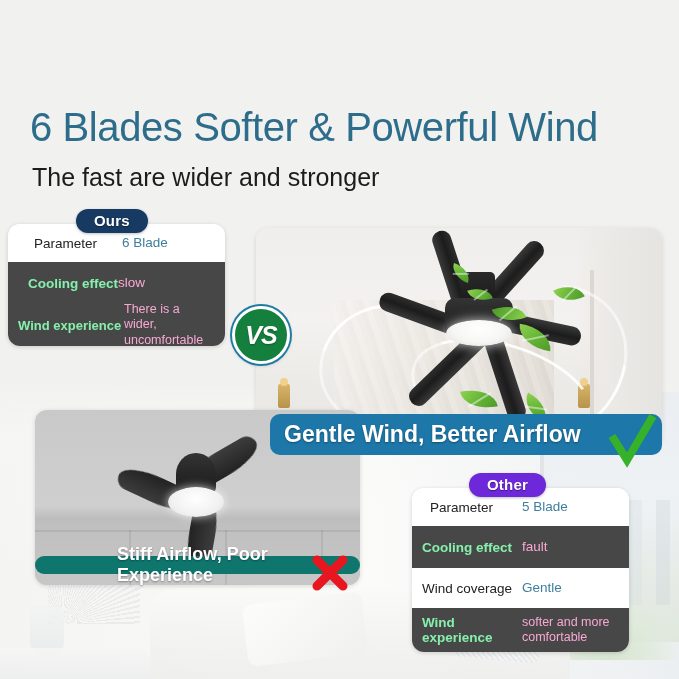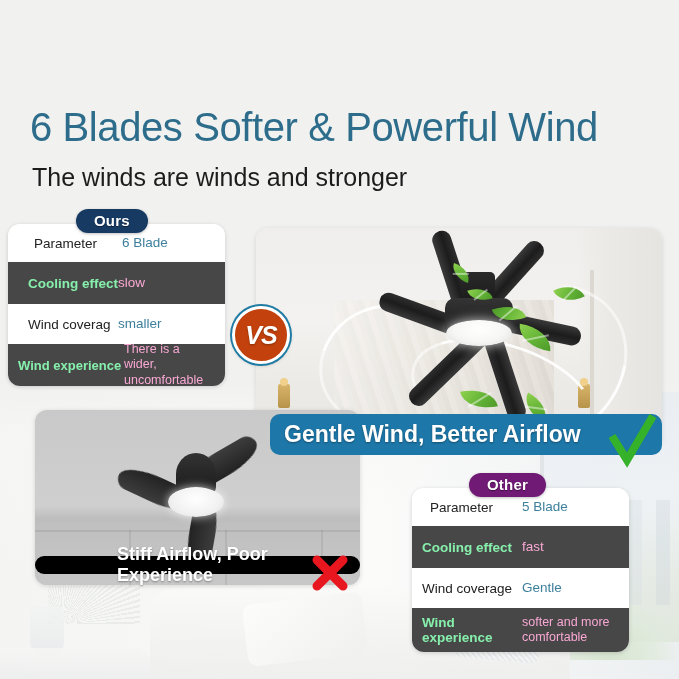--- a/index.html
+++ b/index.html
@@ -144,21 +144,21 @@
     border-radius: 14px;
     color: #ffffff;
     font-size: 15px;
     font-weight: bold;
     letter-spacing: .2px;
     text-shadow: 0 1px 1px rgba(0,0,0,.45);
     box-shadow: 0 1px 3px rgba(0,0,0,.25);
     z-index: 6;
   }
   #ours-pill  { left: 76px;  top: 209px; background: #173a63; }
-  #other-pill { left: 469px; top: 473px; background: #701a75; }
+  #other-pill { left: 469px; top: 473px; background: #6d28d9; }
 
   
   .photo {
     position: absolute;
     border-radius: 12px;
     overflow: hidden;
   }
   #photo-main {
     left: 256px; top: 228px; width: 406px; height: 220px;
     background: linear-gradient(to bottom, #efeeec 0%, #f3f2f0 42%, #eceae6 72%, #e9e7e3 100%);
@@ -310,37 +310,37 @@
     border-radius: 10px;
     z-index: 7;
   }
   #banner-good {
     left: 270px; top: 414px; width: 392px; height: 41px;
     background: #1d77a8;
     padding-left: 14px;
   }
   #banner-bad {
     left: 35px; top: 556px; width: 325px; height: 18px;
-    background: #000000;
+    background: #0f766e;
     padding-left: 82px;
     font-size: 18px;
   }
   .check-icon {
     position: absolute; left: 606px; top: 410px; width: 52px; height: 60px; z-index: 8;
   }
   .x-icon {
     position: absolute; left: 310px; top: 553px; width: 40px; height: 40px; z-index: 8;
   }
 
   
   #vs-badge {
     position: absolute; left: 232px; top: 306px;
     width: 58px; height: 58px;
     border-radius: 50%;
-    background: #c2410c;
+    background: #15803d;
     border: 3px solid #ffffff;
     box-shadow: 0 0 0 2px #1f7ba3, 0 1px 4px rgba(0,0,0,.25);
     display: flex; align-items: center; justify-content: center;
     z-index: 9;
   }
   #vs-badge span {
     color: #ffffff; font-size: 25px; font-weight: bold;
     font-style: italic; letter-spacing: -1px;
     text-shadow: 0 1px 2px rgba(0,0,0,.3);
   }
@@ -355,35 +355,31 @@
   <div class="room-skyline"></div>
   <div class="room-plant"></div>
   <div class="room-sofa"></div>
   <div class="room-pillow-a"></div>
   <div class="room-pillow-b"></div>
   <div class="room-fan-leaf"></div>
   <div class="room-vase"></div>
   <div class="room-table"></div>
 
   <div class="title">6 Blades Softer &amp; Powerful Wind</div>
-  <div class="subtitle">The winds are winds and stronger</div>
+  <div class="subtitle">The fast are wider and stronger</div>
 
   <div class="pill" id="ours-pill">Ours</div>
   <div class="cmp-table" id="ours-table">
     <div class="cmp-row light r0">
       <span class="cmp-param">Parameter</span>
       <span class="cmp-value">6 Blade</span>
     </div>
     <div class="cmp-row dark r1">
       <span class="cmp-param">Cooling effect</span>
       <span class="cmp-value">slow</span>
-    </div>
-    <div class="cmp-row light r2">
-      <span class="cmp-param">Wind coverag</span>
-      <span class="cmp-value">smaller</span>
     </div>
     <div class="cmp-row dark r3">
       <span class="cmp-param">Wind experience</span>
       <span class="cmp-value">There is a wider, uncomfortable</span>
     </div>
   </div>
 
   <div id="vs-badge">
     <span>VS</span>
   </div>
@@ -446,21 +442,21 @@
   </svg>
 
   <div class="pill" id="other-pill">Other</div>
   <div class="cmp-table" id="other-table">
     <div class="cmp-row light r0">
       <span class="cmp-param">Parameter</span>
       <span class="cmp-value">5 Blade</span>
     </div>
     <div class="cmp-row dark r1">
       <span class="cmp-param">Cooling effect</span>
-      <span class="cmp-value">fast</span>
+      <span class="cmp-value">fault</span>
     </div>
     <div class="cmp-row light r2">
       <span class="cmp-param">Wind coverage</span>
       <span class="cmp-value">Gentle</span>
     </div>
     <div class="cmp-row dark r3">
       <span class="cmp-param">Wind experience</span>
       <span class="cmp-value">softer and more comfortable</span>
     </div>
   </div>

